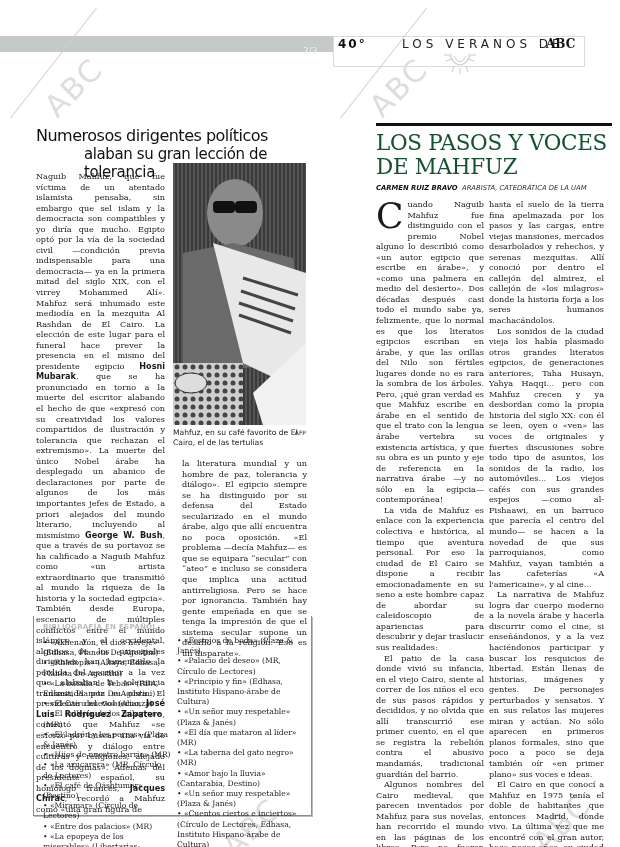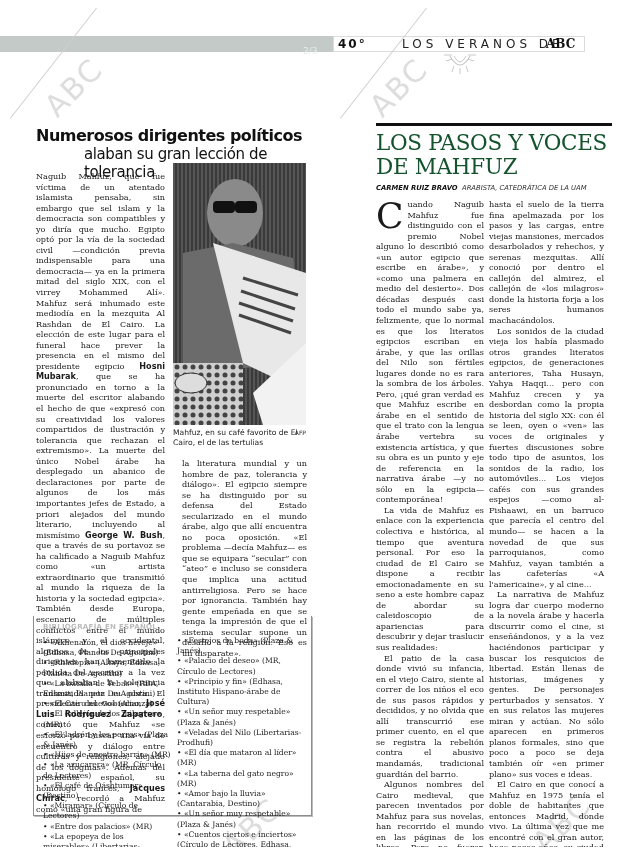--- a/index.html
+++ b/index.html
@@ -2,32 +2,32 @@
 <html><head>
 <meta charset="utf-8">
 <style>
   * { margin:0; padding:0; box-sizing:border-box; }
   html, body { width:620px; height:847px; background:#fff; overflow:hidden; }
   body { position:relative; font-family:"DejaVu Serif", serif; color:#1a1a1a; }
 
   .topbar { position:absolute; left:0; top:36px; width:620px; height:16px; }
   .topbar .gray { position:absolute; left:0; top:0; width:333px; height:16px; background:#c3cac8; }
   .topbar .pagenum { position:absolute; left:303px; top:10px; font-family:"DejaVu Sans",sans-serif; font-size:9px; color:#e9eeec; }
-  .topbar .label { position:absolute; left:333px; top:0; width:252px; height:16px; border:1px solid #d8dcdb; background:#fff; }
+  .topbar .label { position:absolute; left:333px; top:0; width:252px; height:31px; border:1px solid #d8dcdb; background:#fff; }
   .topbar .deg { position:absolute; left:4px; top:0; font-family:"DejaVu Sans",sans-serif; font-weight:bold; font-size:12px; letter-spacing:2px; color:#111; }
   .topbar .section { position:absolute; left:68px; top:0; font-family:"DejaVu Sans",sans-serif; font-size:12px; letter-spacing:4px; color:#222; }
   .topbar .brand { position:absolute; left:212px; top:0; font-family:"DejaVu Serif",serif; font-weight:bold; font-size:12px; color:#111; }
 
   .sun { position:absolute; left:440px; top:52px; width:40px; height:24px; }
 
   .wm { position:absolute; font-family:"DejaVu Sans",sans-serif; font-size:30px; color:#ddd; transform:rotate(-45deg); letter-spacing:2px; }
   .wm-line { position:absolute; height:1px; background:#cfcfcf; transform-origin:0 0; }
 
   .left-headline { position:absolute; left:36px; top:126px; width:270px; font-family:"DejaVu Sans",sans-serif; }
-  .left-headline .h1 { font-weight:bold; font-size:16px; line-height:19px; letter-spacing:-0.5px; color:#111; }
+  .left-headline .h1 { font-weight:normal; font-size:16px; line-height:19px; letter-spacing:-0.5px; color:#111; }
   .left-headline .h2 { font-size:15px; line-height:18px; letter-spacing:-0.4px; color:#111;margin-left:48px; }
 
   .col { position:absolute; font-size:8.1px; line-height:10.55px; text-align:justify; color:#1a1a1a; }
   .col p { margin:0; }
   .col b { font-family:"DejaVu Sans",sans-serif; font-weight:bold; }
 
   .photo { position:absolute; left:173px; top:163px; width:133px; height:262px; background:#777; overflow:hidden; }
   .caption { position:absolute; left:173px; top:428px; width:133px; font-family:"DejaVu Sans",sans-serif; font-size:7.6px; line-height:9.5px; color:#222; }
   .caption b { font-weight:normal; }
   .caption .agency { position:absolute; right:0; top:0; font-size:6px; }
@@ -134,21 +134,20 @@
     <li>• «Miramar» (Círculo de Lectores)</li>
     <li>• «Entre dos palacios» (MR)</li>
     <li>• «La epopeya de los miserables» (Libertarias-Prodhufi)</li>
 
   </ul>
   <ul class="c2">
     <li>• «Festejos de boda» (Plaza &amp; Janés)</li>
     <li>• «Palacio del deseo» (MR, Círculo de Lectores)</li>
     <li>• «Principio y fin» (Edhasa, Instituto Hispano-árabe de Cultura)</li>
     <li>• «Un señor muy respetable» (Plaza &amp; Janés)</li>
-    <li>• «Veladas del Nilo (Libertarias-Prodhufi)</li>
     <li>• «El día que mataron al líder» (MR)</li>
     <li>• «La taberna del gato negro» (MR)</li>
     <li>• «Amor bajo la lluvia» (Cantarabia, Destino)</li>
     <li>• «Un señor muy respetable» (Plaza &amp; Janés)</li>
     <li>• «Cuentos ciertos e inciertos» (Círculo de Lectores, Edhasa, Instituto Hispano-árabe de Cultura)</li>
   </ul>
 </div>
 
 <div class="right-rule"></div>
 <div class="right-title">LOS PASOS Y VOCES DE MAHFUZ</div>

